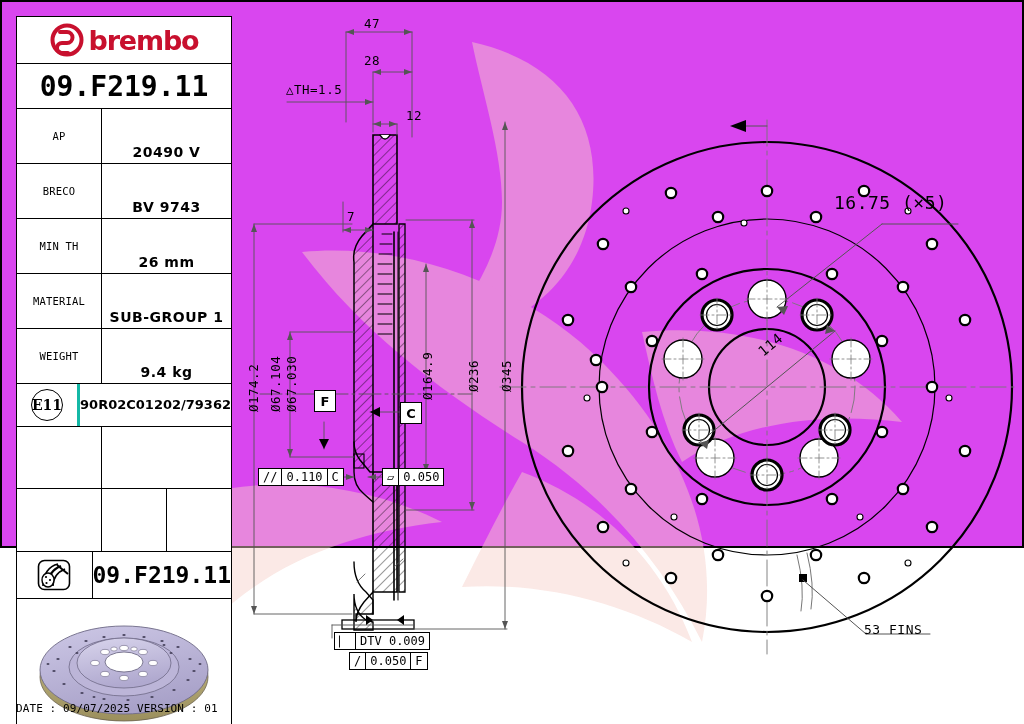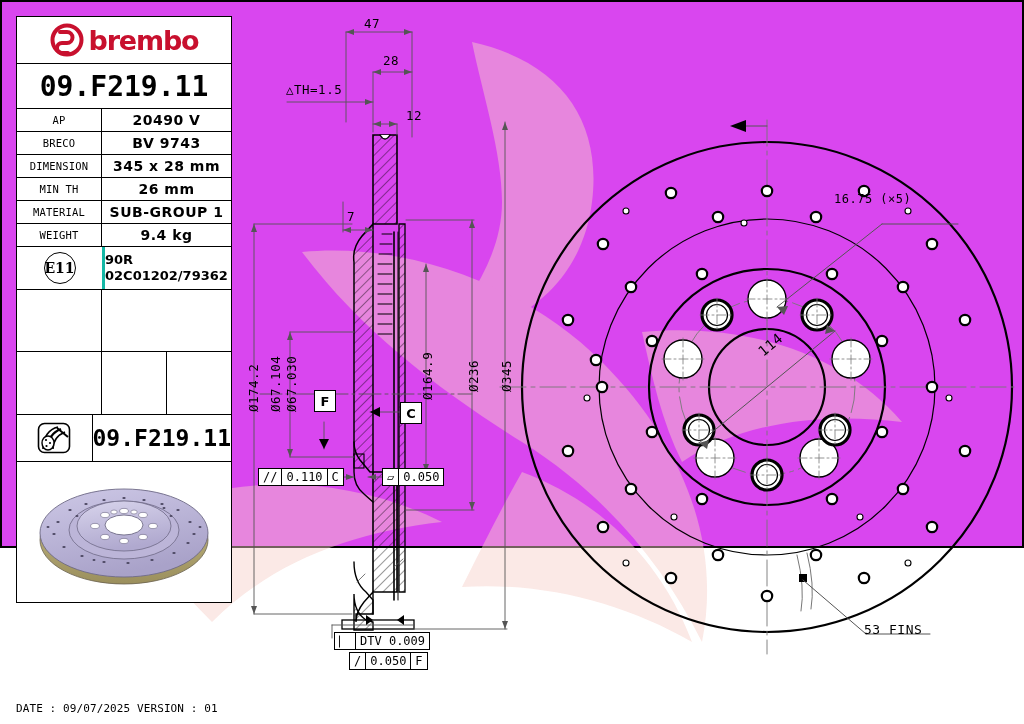--- a/index.html
+++ b/index.html
@@ -14,35 +14,35 @@
   
   #infotable{position:absolute;left:14px;top:14px;width:216px;z-index:3;
              background:#fff;border:1px solid #000;box-sizing:border-box;}
   .trow{display:flex;border-bottom:1px solid #000;box-sizing:border-box;}
   .trow:last-child{border-bottom:none;}
   .c-lab{width:85px;border-right:1px solid #000;box-sizing:border-box;
          display:flex;align-items:center;justify-content:center;
          font-size:10.5px;letter-spacing:.2px;padding:3px 0;}
   .c-val{flex:1;display:flex;align-items:center;justify-content:center;
          font-size:14px;padding:3px 0;font-family:"DejaVu Sans","Liberation Sans",sans-serif;
-         font-weight:600;letter-spacing:.5px;}
+         font-weight:600;letter-spacing:.5px;margin-top:32px;}
   .logorow{height:46px;display:flex;align-items:center;justify-content:center;
            border-bottom:1px solid #000;}
   .coderow{height:44px;display:flex;align-items:center;justify-content:center;
            border-bottom:1px solid #000;}
   .bigcode{font-size:28px;font-weight:700;letter-spacing:0px;
            font-family:"DejaVu Sans Mono","Liberation Mono",monospace;}
   .e11row{display:flex;border-bottom:1px solid #000;}
   .e11cell{width:85px;border-right:3px solid #14b8a6;display:flex;
            align-items:center;justify-content:center;padding:5px 0;}
   .e11circ{width:30px;height:30px;border:1.6px solid #000;border-radius:50%;
            display:flex;align-items:center;justify-content:center;
            font-family:"DejaVu Serif","Liberation Serif",serif;
            font-weight:700;font-size:14px;}
-  .e11val{flex:1;display:flex;flex-direction:column;
+  .e11val{flex:1;display:flex;flex-direction:row;align-items:center;
           justify-content:center;font-size:13px;line-height:1.22;padding:4px 0;
           font-family:"DejaVu Sans","Liberation Sans",sans-serif;font-weight:600;}
   .emptyrow{height:62px;display:flex;border-bottom:1px solid #000;}
   .emptyrow>div{border-right:1px solid #000;box-sizing:border-box;}
   .emptyrow>div:last-child{border-right:none;}
   .tirerow{height:46px;display:flex;border-bottom:1px solid #000;}
   .tirecell{width:85px;border-right:1px solid #000;display:flex;
             align-items:center;justify-content:center;}
   .tirecode{flex:1;display:flex;align-items:center;justify-content:center;
             font-size:23px;font-weight:700;}
@@ -104,24 +104,20 @@
       <span class="bigcode">09.F219.11</span>
     </div>
 
     <div class="trow">
       <div class="c-lab">AP</div>
       <div class="c-val">20490 V</div>
     </div>
     <div class="trow">
       <div class="c-lab">BRECO</div>
       <div class="c-val">BV 9743</div>
-    </div>
-    <div class="trow">
-      <div class="c-lab">DIMENSION</div>
-      <div class="c-val">345 x 28 mm</div>
     </div>
     <div class="trow">
       <div class="c-lab">MIN TH</div>
       <div class="c-val">26 mm</div>
     </div>
     <div class="trow">
       <div class="c-lab">MATERIAL</div>
       <div class="c-val">SUB-GROUP 1</div>
     </div>
     <div class="trow">
@@ -471,21 +467,21 @@
           <path d="M805,551 q8,32 4,56" stroke="#777" stroke-width="1" fill="none"></path>
           <rect x="797" y="572" width="8" height="8" fill="#000" stroke="none"></rect>
           <line x1="801" y1="578" x2="864" y2="632" stroke="#555" stroke-width="1"></line>
           <line x1="864" y1="632" x2="928" y2="632" stroke="#555" stroke-width="1"></line>
         </g>
       </g>
     </g>
   </svg>
 
   <div class="tech" style="left:362px;top:14px">47</div>
-  <div class="tech" style="left:381px;top:51px">28</div>
+  <div class="tech" style="left:362px;top:51px">28</div>
   <div class="tech" style="left:404px;top:106px">12</div>
   <div class="tech" style="left:345px;top:207px">7</div>
   <div class="tech" style="left:284px;top:80px">△TH=1.5</div>
 
   <div class="tech vt" style="left:244px;top:410px">Ø174.2</div>
   <div class="tech vt" style="left:266px;top:410px">Ø67.104</div>
   <div class="tech vt" style="left:282px;top:410px">Ø67.030</div>
   <div class="tech vt" style="left:418px;top:398px">Ø164.9</div>
   <div class="tech vt" style="left:464px;top:390px">Ø236</div>
   <div class="tech vt" style="left:497px;top:390px">Ø345</div>
@@ -505,17 +501,17 @@
   <div class="fbox" style="left:332px;top:630px">
     <span>⎸</span>
     <span>DTV 0.009</span>
   </div>
   <div class="fbox" style="left:347px;top:650px">
     <span>/</span>
     <span>0.050</span>
     <span>F</span>
   </div>
 
-  <div class="tech" style="left:832px;top:190px;font-size:12px">16.75 (×5)</div>
+  <div class="tech" style="left:832px;top:190px;font-size:18px">16.75 (×5)</div>
   <div class="tech" style="left:753px;top:345px;font-size:14px;transform:rotate(-40deg);transform-origin:0 0">114</div>
   <div class="tech" style="left:862px;top:620px;font-size:13px">53 FINS</div>
 
 </div>
 
 </body></html>

